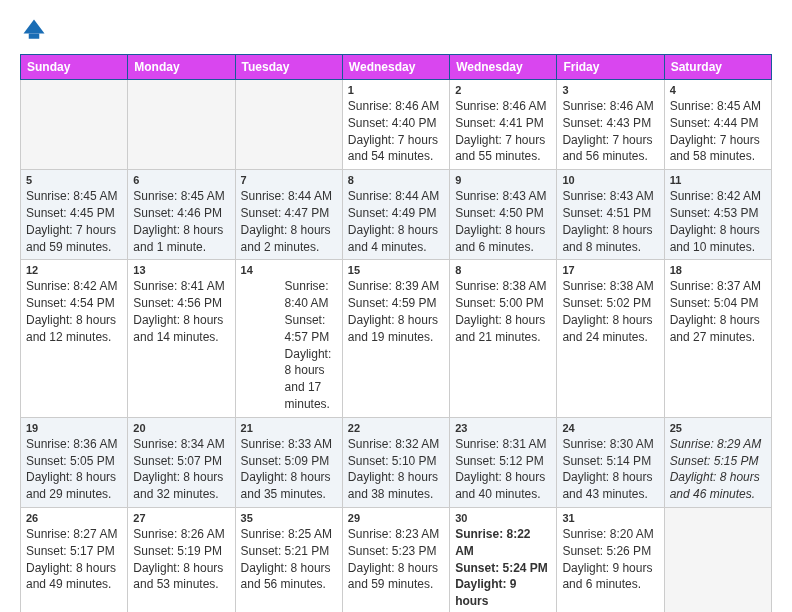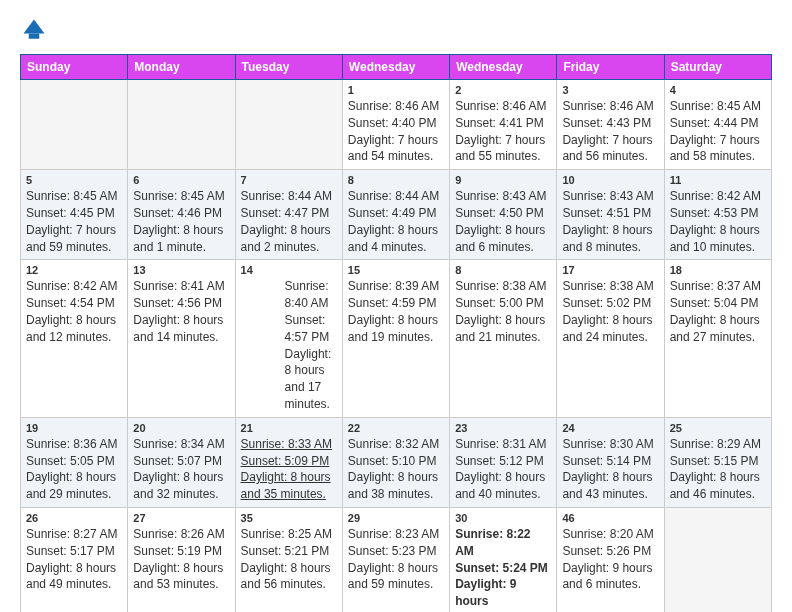--- a/index.html
+++ b/index.html
@@ -280,21 +280,21 @@
           </td>
           <td>
             <span class="day-num">20</span>
             <div class="day-info" style="white-space: pre-line;">Sunrise: 8:34 AM
 Sunset: 5:07 PM
 Daylight: 8 hours
 and 32 minutes.</div>
           </td>
           <td>
             <span class="day-num">21</span>
-            <div class="day-info" style="white-space: pre-line; text-decoration: underline;">Sunrise: 8:33 AM
+            <div class="day-info" style="white-space: pre-line;">Sunrise: 8:33 AM
 Sunset: 5:09 PM
 Daylight: 8 hours
 and 35 minutes.</div>
           </td>
           <td>
             <span class="day-num">22</span>
             <div class="day-info" style="white-space: pre-line;">Sunrise: 8:32 AM
 Sunset: 5:10 PM
 Daylight: 8 hours
 and 38 minutes.</div>
@@ -308,21 +308,21 @@
           </td>
           <td>
             <span class="day-num">24</span>
             <div class="day-info" style="white-space: pre-line;">Sunrise: 8:30 AM
 Sunset: 5:14 PM
 Daylight: 8 hours
 and 43 minutes.</div>
           </td>
           <td>
             <span class="day-num">25</span>
-            <div class="day-info" style="white-space: pre-line;">Sunrise: 8:29 AM
+            <div class="day-info" style="white-space: pre-line; font-style: italic;">Sunrise: 8:29 AM
 Sunset: 5:15 PM
 Daylight: 8 hours
 and 46 minutes.</div>
           </td>
         </tr>
         <tr>
           <td>
             <span class="day-num">26</span>
             <div class="day-info" style="white-space: pre-line;">Sunrise: 8:27 AM
 Sunset: 5:17 PM
@@ -351,21 +351,21 @@
 and 59 minutes.</div>
           </td>
           <td>
             <span class="day-num">30</span>
             <div class="day-info" style="white-space: pre-line; font-weight: bold;">Sunrise: 8:22 AM
 Sunset: 5:24 PM
 Daylight: 9 hours
 and 2 minutes.</div>
           </td>
           <td>
-            <span class="day-num">46</span>
+            <span class="day-num">31</span>
             <div class="day-info" style="white-space: pre-line;">Sunrise: 8:20 AM
 Sunset: 5:26 PM
 Daylight: 9 hours
 and 6 minutes.</div>
           </td>
           <td class="empty"></td>
         </tr>
       </tbody>
   </table>
 </div>

